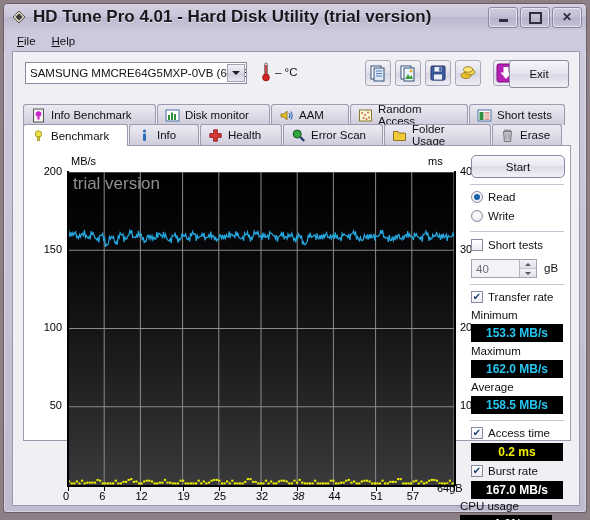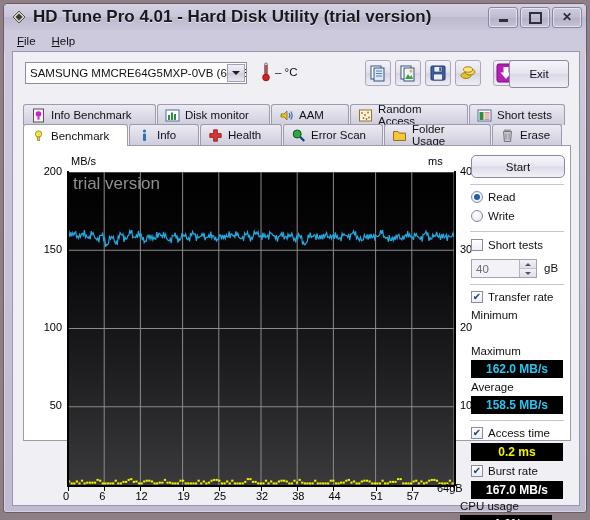--- a/index.html
+++ b/index.html
@@ -696,21 +696,21 @@
               <div class="axis-lbl" style="left: 75.1875px; top: 344px;">6</div>
               <div class="tickmark" style="left: 80.1875px; top: 341px; width: 1px; height: 4px;"></div>
               <div class="axis-lbl" style="left: 111.375px; top: 344px;">12</div>
               <div class="tickmark" style="left: 116.375px; top: 341px; width: 1px; height: 4px;"></div>
               <div class="axis-lbl" style="left: 153.594px; top: 344px;">19</div>
               <div class="tickmark" style="left: 158.594px; top: 341px; width: 1px; height: 4px;"></div>
               <div class="axis-lbl" style="left: 189.781px; top: 344px;">25</div>
               <div class="tickmark" style="left: 194.781px; top: 341px; width: 1px; height: 4px;"></div>
               <div class="axis-lbl" style="left: 232px; top: 344px;">32</div>
               <div class="tickmark" style="left: 237px; top: 341px; width: 1px; height: 4px;"></div>
-              <div class="axis-lbl" style="left: 268.188px; top: 344px;">38</div>
+              <div class="axis-lbl" style="left: 268.188px; top: 344px; font-style: italic;">38</div>
               <div class="tickmark" style="left: 273.188px; top: 341px; width: 1px; height: 4px;"></div>
               <div class="axis-lbl" style="left: 304.375px; top: 344px;">44</div>
               <div class="tickmark" style="left: 309.375px; top: 341px; width: 1px; height: 4px;"></div>
               <div class="axis-lbl" style="left: 346.594px; top: 344px;">51</div>
               <div class="tickmark" style="left: 351.594px; top: 341px; width: 1px; height: 4px;"></div>
               <div class="axis-lbl" style="left: 382.781px; top: 344px;">57</div>
               <div class="tickmark" style="left: 387.781px; top: 341px; width: 1px; height: 4px;"></div>
               <div class="axis-lbl" style="left: 413px; top: 336px;">64gB</div>
               <div class="tickmark" style="left: 430px; top: 341px; width: 1px; height: 4px;"></div>
             </div>
@@ -747,20 +747,21 @@
           </div>
           <div class="gb-lbl" style="top:116px">gB</div>
           <div class="divider" style="top:138px"></div>
 
           <div class="ctl" style="top:145px">
             <span class="cbox on"></span>
             <span>Transfer rate</span>
           </div>
 
           <div class="stat-lbl" style="top:163px">Minimum</div>
+          <div class="lcd cyan" style="top:178px">153.3 MB/s</div>
           <div class="stat-lbl" style="top:199px">Maximum</div>
           <div class="lcd cyan" style="top:214px">162.0 MB/s</div>
           <div class="stat-lbl" style="top:235px">Average</div>
           <div class="lcd cyan" style="top:250px">158.5 MB/s</div>
 
           <div class="divider" style="top:274px"></div>
 
           <div class="ctl" style="top:281px">
             <span class="cbox on"></span>
             <span>Access time</span>

